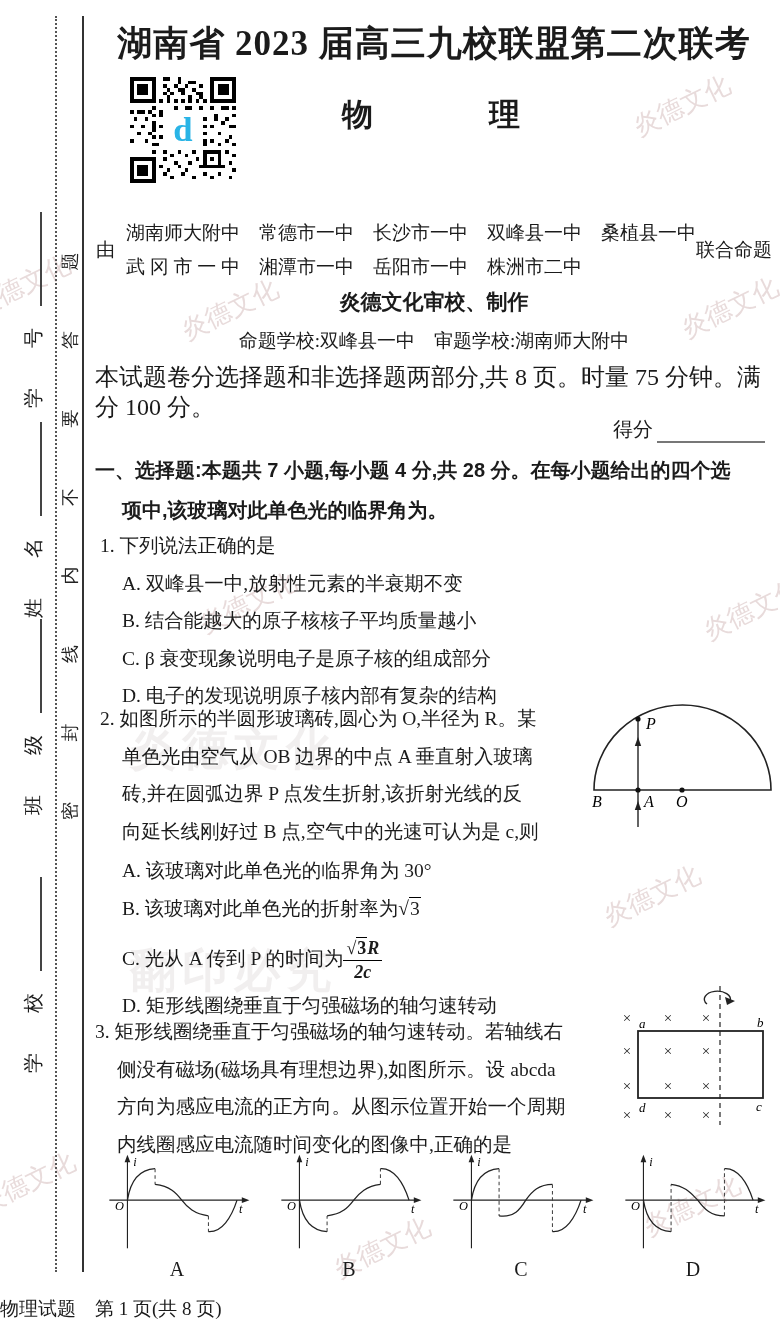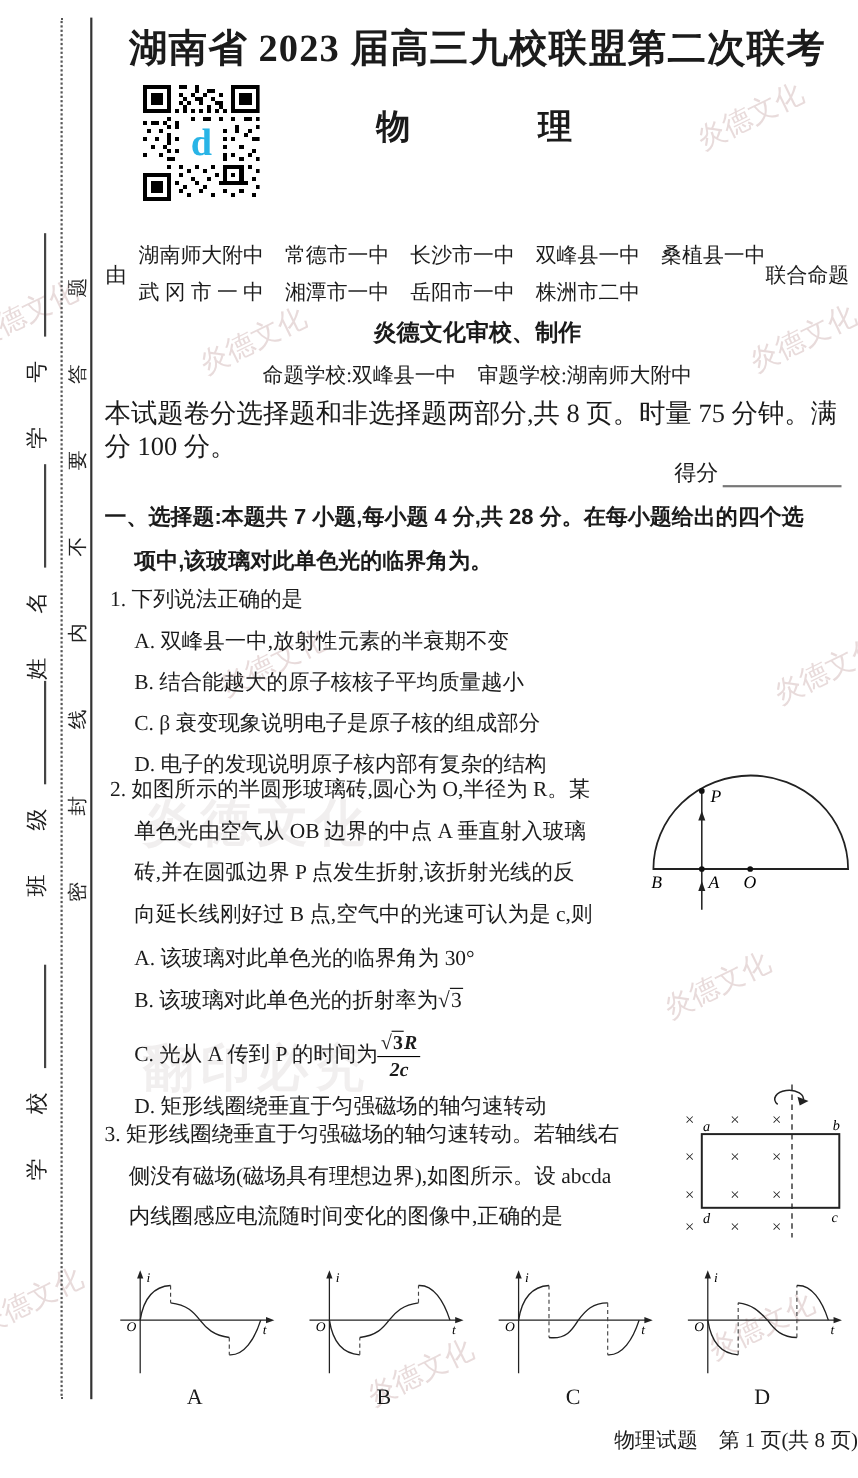--- a/index.html
+++ b/index.html
@@ -48,21 +48,21 @@
   .frac .den{display:block;padding-top:1px;}
   .it{font-style:italic;}
   
   .fig{position:absolute;}
   svg text{font-family:"Liberation Serif","DejaVu Serif",serif;}
   
   .graphs{position:absolute;left:96px;top:1152px;width:678px;display:flex;justify-content:space-between;}
   .gwrap{width:162px;text-align:center;}
   .gwrap .glabel{font-size:20px;margin-top:2px;}
   
-  .footer{position:absolute;left:0;top:1296px;width:780px;text-align:right;font-size:19px;}
+  .footer{position:absolute;left:0;top:1296px;width:780px;text-align:left;font-size:19px;}
   
   .wm{position:absolute;font-size:26px;color:rgba(205,175,175,.45);transform:rotate(-26deg);
       white-space:nowrap;pointer-events:none;}
   .wm-ghost{position:absolute;font-size:46px;font-weight:bold;color:rgba(120,100,100,.10);
             letter-spacing:6px;pointer-events:none;white-space:nowrap;}
 </style>
 </head>
 <body>
 
 <div class="page">
@@ -194,20 +194,21 @@
     <circle cx="90" cy="93" r="2.6" fill="#111"></circle>
     <text x="54" y="32" font-size="16" font-style="italic">P</text>
     <text x="0" y="110" font-size="16" font-style="italic">B</text>
     <text x="52" y="110" font-size="16" font-style="italic">A</text>
     <text x="84" y="110" font-size="16" font-style="italic">O</text>
   </svg>
 
   <div class="qblock" style="left:95px;top:1013px;">
     <div>3. 矩形线圈绕垂直于匀强磁场的轴匀速转动。若轴线右</div>
     <div class="cont">侧没有磁场(磁场具有理想边界),如图所示。设 abcda</div>
+    <div class="cont">方向为感应电流的正方向。从图示位置开始一个周期</div>
     <div class="cont">内线圈感应电流随时间变化的图像中,正确的是</div>
   </div>
 
   <svg class="fig" style="left:595px;top:980px;" width="185" height="155" viewBox="0 0 185 155">
     <line x1="125" y1="6" x2="125" y2="145" stroke="#333" stroke-width="1.3" stroke-dasharray="5 4"></line>
     <path d="M112,24 A13,8 0 1 1 135,21" fill="none" stroke="#222" stroke-width="1.4"></path>
     <polygon points="140,21 130,17 132,25" fill="#222"></polygon>
     <rect x="43" y="51" width="125" height="67" fill="none" stroke="#222" stroke-width="1.8"></rect>
     <g font-size="15" fill="#222" text-anchor="middle">
       <text x="32" y="43">×</text>

